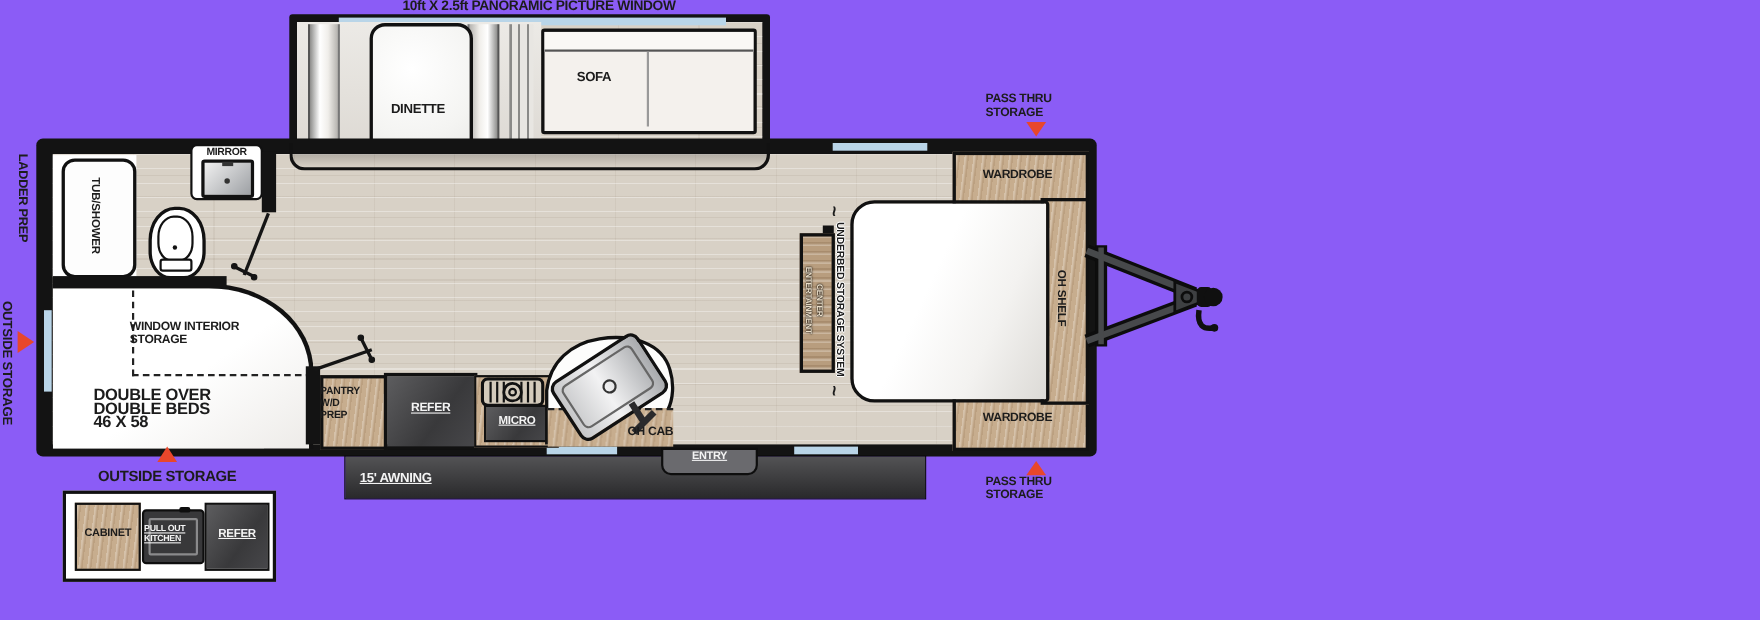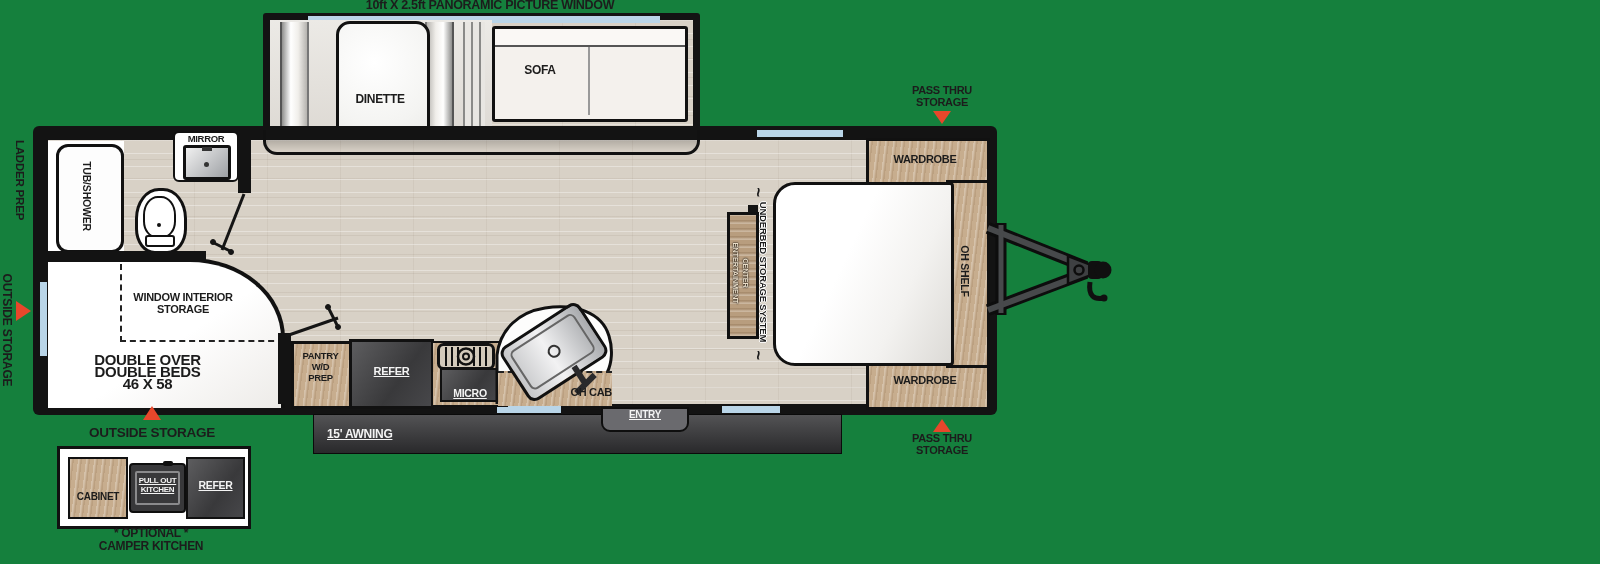--- a/index.html
+++ b/index.html
@@ -1,20 +1,20 @@
 <!DOCTYPE html>
 <html><head>
 <meta charset="utf-8">
 <style>
   html,body{margin:0;padding:0;background:#fff;}
-  .canvas{position:relative;width:1600px;height:564px;background:#15803d;overflow:hidden;
+  .canvas{position:relative;width:1600px;height:564px;background:#8b5cf6;overflow:hidden;
           font-family:"Liberation Sans","DejaVu Sans",sans-serif;}
   .abs{position:absolute;}
   .lbl{font-weight:bold;color:#1c1c1c;letter-spacing:-0.3px;white-space:nowrap;}
-  .stack{font-weight:bold;color:#1c1c1c;text-align:center;letter-spacing:-0.3px;}
+  .stack{font-weight:bold;color:#1c1c1c;text-align:left;letter-spacing:-0.3px;}
   .vtext{transform:rotate(90deg);transform-origin:center;text-align:center;white-space:nowrap;
          font-weight:bold;color:#1c1c1c;height:14px;line-height:14px;letter-spacing:-0.2px;}
   .wood-floor{background-color:#d8d1c6;background-image:
       repeating-linear-gradient(180deg, rgba(255,255,255,0.35) 0 1px, transparent 1px 13px),
       repeating-linear-gradient(180deg, rgba(121,102,82,0.10) 0 1px, transparent 1px 19px),
       repeating-linear-gradient(90deg, rgba(121,102,82,0.08) 0 1px, transparent 1px 73px);}
   .wood-cab{background-color:#c7ad8e;background-image:
       repeating-linear-gradient(97deg, rgba(255,255,255,0.25) 0 1px, rgba(139,106,72,0.20) 3px 4px, transparent 4px 8px);}
   .dark-unit{background:linear-gradient(125deg,#5d5d5f,#39393b 60%,#47474a);}
   .wall{background:#131313;}
@@ -103,21 +103,21 @@
         <line x1="15" y1="4" x2="15" y2="23"></line>
         <line x1="21" y1="4" x2="21" y2="23"></line>
       <line x1="37" y1="4" x2="37" y2="23"></line>
         <line x1="43" y1="4" x2="43" y2="23"></line>
         <line x1="49" y1="4" x2="49" y2="23"></line>
     </g>
     <circle cx="29" cy="13.5" r="8" fill="#d3cabb" stroke="#111" stroke-width="2.5"></circle>
     <circle cx="29" cy="13.5" r="3" fill="none" stroke="#111" stroke-width="2"></circle>
   </svg>
   <div class="abs dark-unit" style="left:440px;top:368px;width:56px;height:30px;border:2px solid #111;"></div>
-  <div class="abs lbl white-text" style="left:440px;top:376px;width:60px;text-align:center;font-size:10.5px;margin-top:11px;">MICRO</div>
+  <div class="abs lbl white-text" style="left:440px;top:376px;width:60px;text-align:center;font-size:10.5px;">MICRO</div>
 
   <svg class="abs" style="left:495px;top:303px;" width="122" height="101" viewBox="0 0 122 101">
     <path d="M2,101 L2,52 C5,26 24,9 50,5 C80,0.5 107,9 114,33 C118,46 117,60 112,70 L112,101 Z" fill="#fdfdfc" stroke="#111" stroke-width="3"></path>
   </svg>
   <div class="abs wood-cab" style="left:498px;top:371px;width:114px;height:33px;border-top:2.5px dashed #222;"></div>
   <div class="abs" style="left:507px;top:320px;width:88px;height:58px;transform:rotate(-33deg);border:3px solid #111;border-radius:9px;background:linear-gradient(90deg,#c6c7c9,#f2f2f3 45%,#a9abae);">
     <div class="abs" style="left:5px;top:5px;width:72px;height:42px;border:2px solid #666;border-radius:6px;"></div>
     <div class="abs" style="left:38px;top:22px;width:9px;height:9px;border-radius:50%;border:2.5px solid #333;"></div>
     <div class="abs" style="left:50px;top:52px;width:6px;height:20px;background:#2a2a2c;"></div>
     <div class="abs" style="left:40px;top:70px;width:26px;height:6px;background:#2a2a2c;transform:rotate(-12deg);"></div>
@@ -189,30 +189,26 @@
   <div class="abs stack" style="left:896px;top:433px;width:92px;font-size:11px;line-height:11.5px;">
     <div>PASS THRU</div>
     <div>STORAGE</div>
   </div>
 
   <div class="abs" style="left:143px;top:406px;width:0;height:0;border-left:9px solid transparent;border-right:9px solid transparent;border-bottom:14px solid #e8472b;"></div>
   <div class="abs lbl" style="left:72px;top:425px;width:160px;text-align:center;font-size:13.5px;">OUTSIDE STORAGE</div>
 
   <div class="abs" style="left:57px;top:446px;width:188px;height:77px;background:#fff;border:3px solid #111;">
     <div class="abs wood-cab" style="left:8px;top:8px;width:56px;height:58px;border:2.5px solid #111;"></div>
-    <div class="abs lbl" style="left:8px;top:30px;width:60px;text-align:center;font-size:10px;margin-top:12px;">CABINET</div>
+    <div class="abs lbl" style="left:8px;top:30px;width:60px;text-align:center;font-size:10px;">CABINET</div>
     <div class="abs" style="left:69px;top:14px;width:53px;height:46px;background:#38383a;border:2px solid #0e0e0e;border-radius:4px;">
       <div class="abs" style="left:4px;top:6px;width:41px;height:30px;border:2px solid #8a8a8c;border-radius:2px;"></div>
       <div class="abs" style="left:32px;top:-4px;width:10px;height:5px;background:#0e0e0e;border-radius:2px;"></div>
       <div class="abs stack white-text" style="left:0;top:11px;width:53px;font-size:8px;line-height:9px;color:#f4f4f4;">
         <div>PULL OUT</div>
         <div>KITCHEN</div>
       </div>
     </div>
     <div class="abs dark-unit" style="left:126px;top:8px;width:55px;height:58px;border:2.5px solid #111;"></div>
     <div class="abs lbl white-text" style="left:126px;top:30px;width:59px;text-align:center;font-size:10.5px;">REFER</div>
   </div>
-  <div class="abs stack" style="left:62px;top:527px;width:178px;font-size:12px;line-height:13px;">
-    <div>* OPTIONAL *</div>
-    <div>CAMPER KITCHEN</div>
-  </div>
 
 </div>
 
 </body></html>

